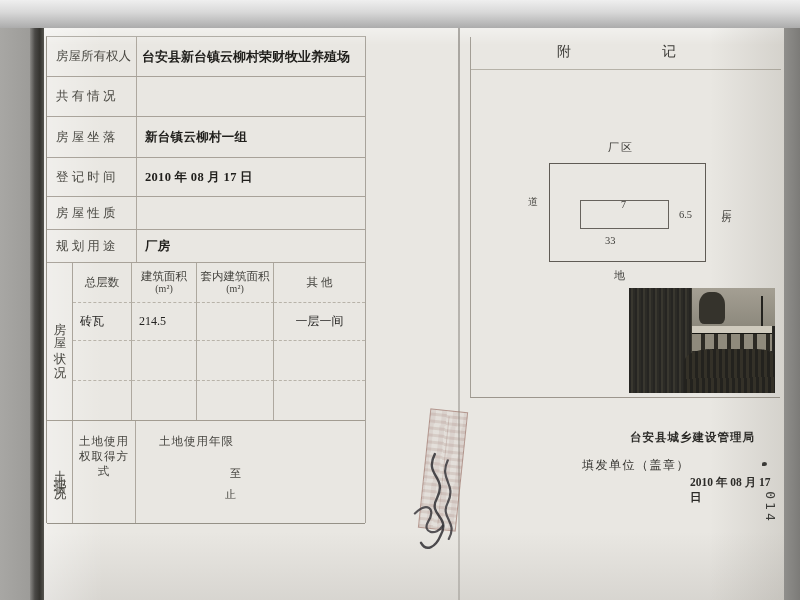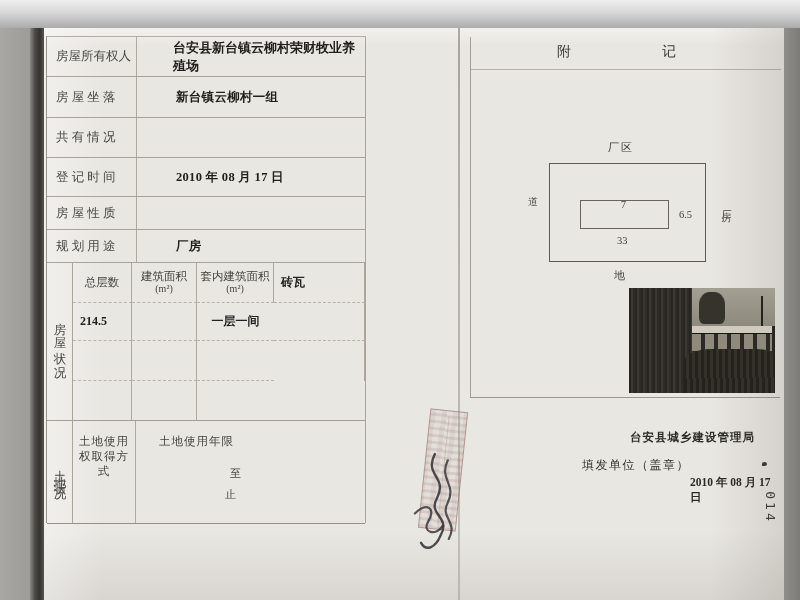--- a/index.html
+++ b/index.html
@@ -29,34 +29,34 @@
     background:linear-gradient(rgba(90,85,78,.45), rgba(90,85,78,.25)); }
 
   
   .form { position:absolute; left:46px; top:36px; width:320px; height:487px;
     border-left:1px solid rgba(105,98,86,.65); border-right:1px solid rgba(105,98,86,.5);
     border-top:1px solid rgba(105,98,86,.45); color:#45443f; }
   .frow { position:relative; display:flex; border-bottom:1px solid rgba(115,106,92,.55); }
   .frow .lbl { width:90px; padding:0 0 0 9px; font-size:12.5px; color:#4a4943;
     display:flex; align-items:center; border-right:1px solid rgba(115,106,92,.5); }
   .frow .val { flex:1; padding-left:8px; display:flex; align-items:center;
-    font-weight:bold; color:#201f1c; font-size:12.5px; letter-spacing:.3px;margin-left:31px; }
+    font-weight:bold; color:#201f1c; font-size:12.5px; letter-spacing:.3px; }
   .frow.owner .val { font-size:13px; letter-spacing:0; padding-left:5px; }
 
   .grid-sec { display:grid; border-bottom:1px solid rgba(115,106,92,.6); }
   .bgrid { grid-template-columns:26px 59px 65px 77px 1fr; grid-template-rows:40px 38px 40px 39px; }
   .cell { border-right:1px solid rgba(115,106,92,.5); border-bottom:1px dashed rgba(125,116,100,.45);
     font-size:11.5px; display:flex; align-items:center; justify-content:center; text-align:right; color:#44433e; }
   .cell:last-child, .cell.lastcol { border-right:none; }
   .side-cell { grid-row:1 / span 4; border-right:1px solid rgba(115,106,92,.55);
     display:flex; align-items:center; justify-content:center; }
   .vtext { writing-mode:vertical-lr; letter-spacing:15px; font-size:12.5px; color:#4a4943; }
   .hdr { flex-direction:column; line-height:1.15; font-size:11.5px; }
   .hdr .unit { font-size:10px; }
-  .dval { font-weight:bold; color:#232220; font-size:12px; justify-content:flex-start; padding-left:7px; }
+  .dval { font-weight:normal; color:#232220; font-size:12px; justify-content:flex-start; padding-left:7px; }
   .dval.center { justify-content:center; padding-left:0; }
 
   .lgrid { grid-template-columns:26px 63px 121px 1fr; grid-template-rows:102px; border-bottom:1px solid rgba(105,98,86,.65); }
   .lcell { position:relative; border-right:1px solid rgba(115,106,92,.5); font-size:11.5px; color:#44433e; }
   .lcell .head { margin-top:13px; text-align:center; letter-spacing:1px; }
   .term-to { position:absolute; right:16px; top:45px; font-size:11px; }
   .term-stop { position:absolute; right:21px; top:66px; font-size:11px; }
   .lside { display:flex; align-items:center; justify-content:center; border-right:1px solid rgba(115,106,92,.55); }
   .lside .vtext { letter-spacing:6px; }
 
@@ -69,21 +69,21 @@
     background:rgba(120,112,98,.45); }
 
   
   .plan-area-label { position:absolute; left:137px; top:103px; font-size:11px; color:#3e3d39; letter-spacing:2px; }
   .outer-rect { position:absolute; left:78px; top:126px; width:157px; height:99px;
     border:1.6px solid rgba(70,66,60,.85); }
   .inner-rect { position:absolute; left:30px; top:36px; width:89px; height:29px;
     border:1.3px solid rgba(70,66,60,.8); }
   .dim-top { position:absolute; left:40px; top:-2px; font-size:10px; color:#3e3d39; }
   .dim-right { position:absolute; right:-24px; top:8px; font-size:10.5px; color:#3e3d39; }
-  .dim-bottom { position:absolute; left:36px; bottom:-18px; font-size:10.5px; color:#3e3d39;margin-top:18px; }
+  .dim-bottom { position:absolute; left:24px; bottom:-18px; font-size:10.5px; color:#3e3d39;margin-top:18px; }
   .plan-left-label { position:absolute; left:57px; top:158px; font-size:10px; color:#4a4944; }
   .plan-right-label { position:absolute; left:248px; top:165px; font-size:10px; color:#4a4944;
     writing-mode:vertical-lr; letter-spacing:2px; }
   .plan-bottom-label { position:absolute; left:143px; top:231px; font-size:11px; color:#3e3d39; }
 
   
   .photo { position:absolute; left:158px; top:251px; width:146px; height:105px;
     background:
       repeating-linear-gradient(90deg, #262522 0 2px, #39372f 2px 4px, #2c2b26 4px 6px);
     overflow:hidden; }
@@ -130,28 +130,28 @@
   <div class="left-strip"></div>
   <div class="right-strip"></div>
 
   <div class="page">
 
     <div class="form" style="position:absolute; left:2px; top:8px;">
       <div class="frow owner" style="height:40px">
         <div class="lbl">房屋所有权人</div>
         <div class="val">台安县新台镇云柳村荣财牧业养殖场</div>
       </div>
+      <div class="frow" style="height:40px">
+        <div class="lbl">共 有 情 况</div>
+        <div class="val"></div>
+      </div>
       <div class="frow" style="height:41px">
         <div class="lbl">房 屋 坐 落</div>
         <div class="val">新台镇云柳村一组</div>
       </div>
-      <div class="frow" style="height:40px">
-        <div class="lbl">共 有 情 况</div>
-        <div class="val"></div>
-      </div>
       <div class="frow" style="height:39px">
         <div class="lbl">登 记 时 间</div>
         <div class="val">2010 年 08 月 17 日</div>
       </div>
       <div class="frow" style="height:33px">
         <div class="lbl">房 屋 性 质</div>
         <div class="val"></div>
       </div>
       <div class="frow" style="height:33px">
         <div class="lbl">规 划 用 途</div>
@@ -165,20 +165,23 @@
         <div class="cell hdr">
           <span>总层数</span>
         </div>
         <div class="cell hdr">
           <span>建筑面积</span>
           <span class="unit">(m²)</span>
         </div>
         <div class="cell hdr">
           <span>套内建筑面积</span>
           <span class="unit">(m²)</span>
+        </div>
+        <div class="cell hdr lastcol">
+          <span>其  他</span>
         </div>
 
         <div class="cell dval">砖瓦</div>
         <div class="cell dval">214.5</div>
         <div class="cell dval"></div>
         <div class="cell dval center lastcol">一层一间</div>
 
         <div class="cell"></div>
         <div class="cell"></div>
         <div class="cell"></div>

